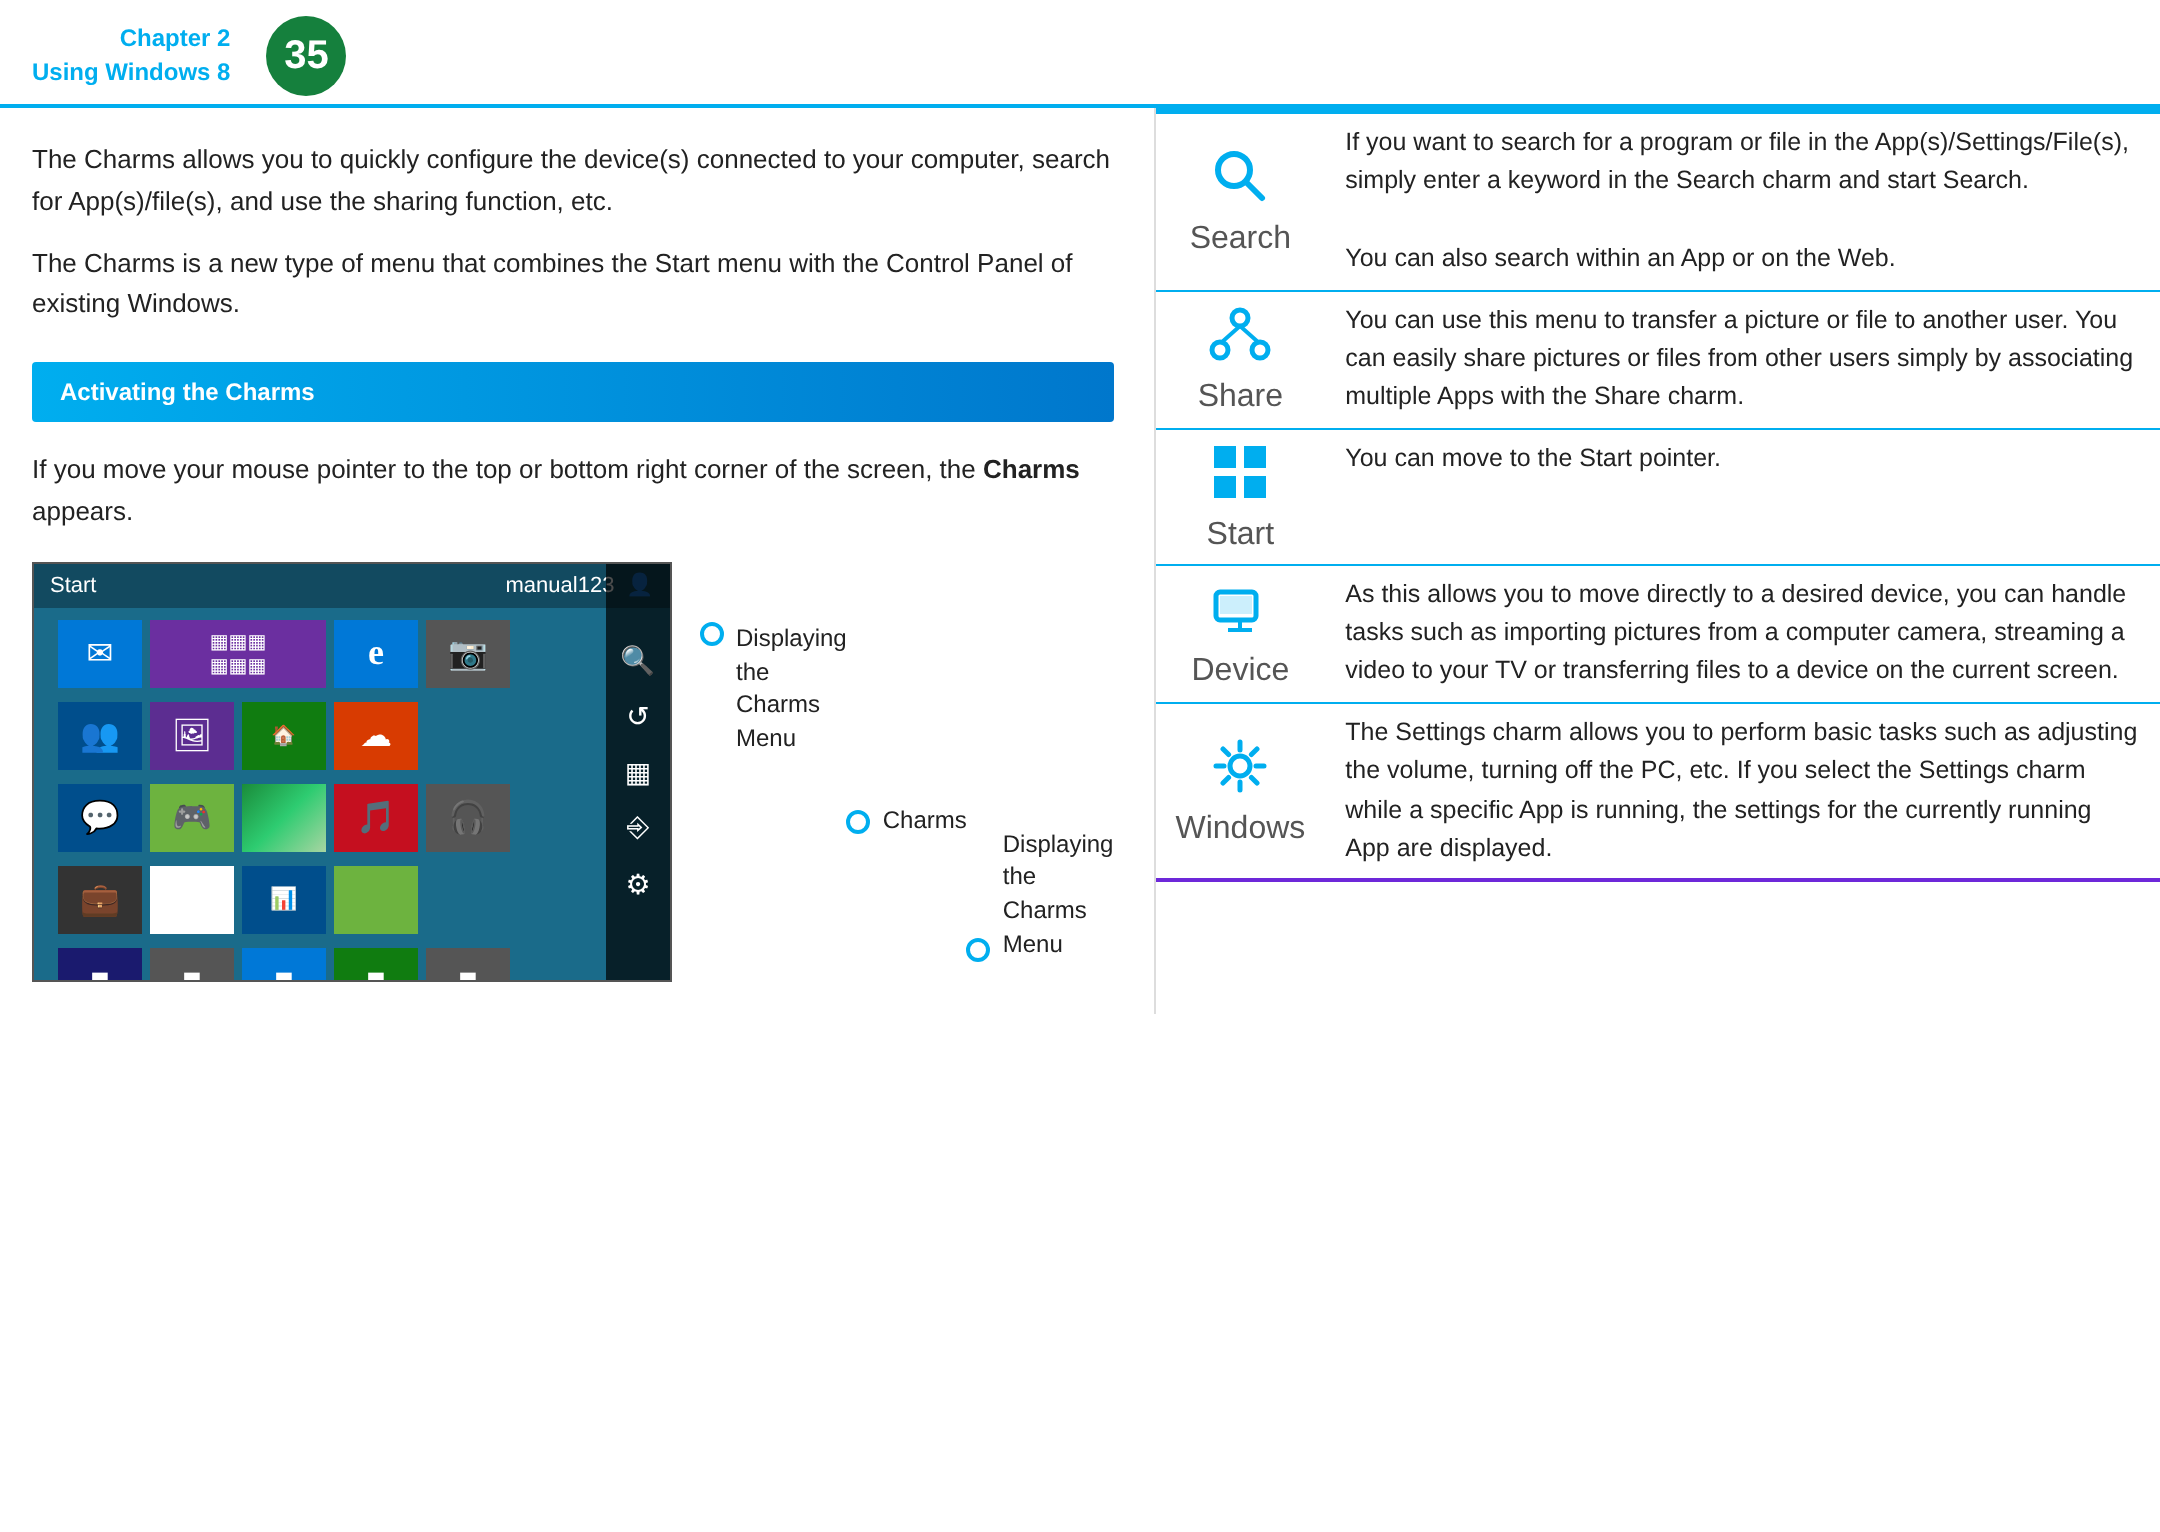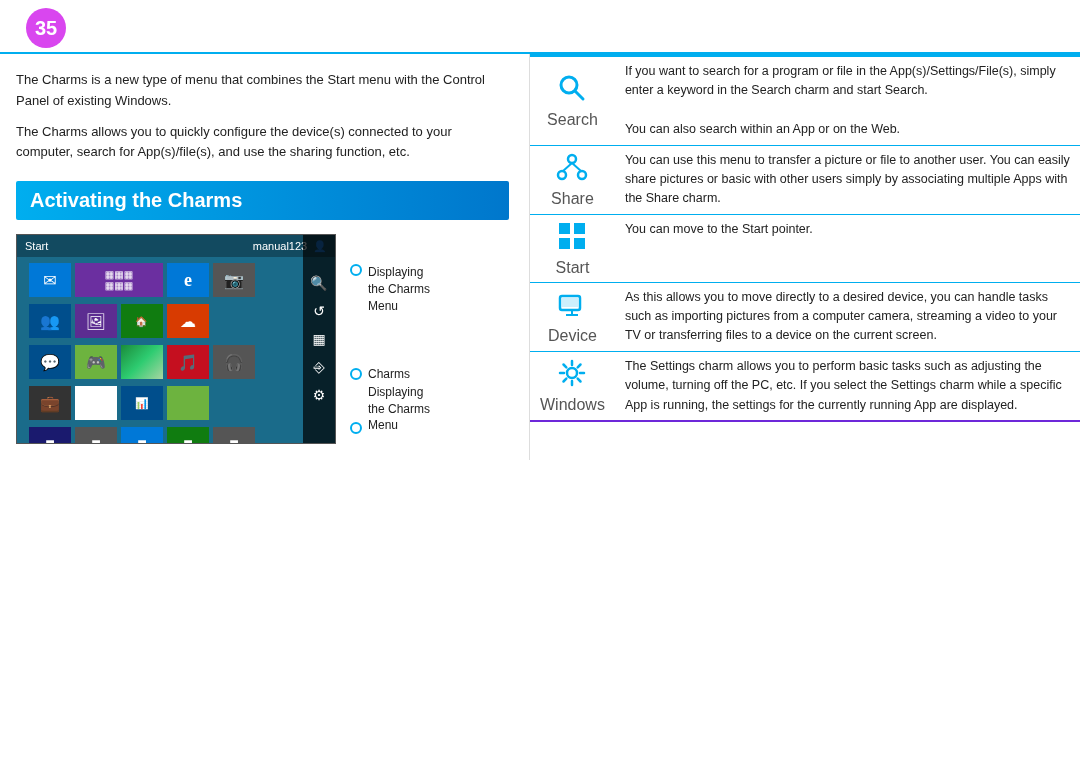--- a/index.html
+++ b/index.html
@@ -20,21 +20,21 @@
       border-bottom: 2px solid #00aeef;
       position: relative;
     }
     .header-title {
       font-size: 26px;
       font-weight: bold;
       color: #222;
       flex: 1;
     }
     .chapter-badge {
-      background: #d946ef;
+      background: #15803d;
       color: #fff;
       border-radius: 50%;
       width: 40px;
       height: 40px;
       display: flex;
       align-items: center;
       justify-content: center;
       font-size: 20px;
       font-weight: bold;
       margin-left: 10px;
@@ -71,21 +71,21 @@
     .intro-text {
       font-size: 13px;
       line-height: 1.6;
       color: #222;
       margin-bottom: 10px;
     }
 
     .section-heading {
       background: linear-gradient(to right, #00aeef, #0077cc);
       color: #fff;
-      font-size: 20px;
+      font-size: 12px;
       font-weight: bold;
       padding: 8px 14px;
       margin: 18px 0 14px 0;
       border-radius: 2px;
     }
 
     .activation-text {
       font-size: 13px;
       line-height: 1.6;
       color: #222;
@@ -154,21 +154,20 @@
       display: flex;
       align-items: center;
       justify-content: center;
       font-size: 14px;
     }
 
     
     .annotations {
       margin-left: 14px;
       display: flex;
-      flex-direction: column;
       justify-content: space-between;
       height: 210px;
       position: relative;
     }
 
     .annotation {
       font-size: 12px;
       color: #222;
       line-height: 1.4;
     }
@@ -261,31 +260,38 @@
       border-radius: 50%;
       border: 2px solid #00aeef;
       background: #fff;
       flex-shrink: 0;
     }
   </style>
 </head>
 <body>
 
 <div class="header">
+  <span class="chapter-info">
+    <span>Chapter 2</span><br>
+    <span>Using Windows 8</span>
+  </span>
   <span class="chapter-badge">35</span>
 </div>
 
 <div class="main">
 
   <div class="left-col">
+    <p class="intro-text">The Charms allows you to quickly configure the device(s) connected to your computer, search for App(s)/file(s), and use the sharing function, etc.</p>
     <p class="intro-text">The Charms is a new type of menu that combines the Start menu with the Control Panel of existing Windows.</p>
-    <p class="intro-text">The Charms allows you to quickly configure the device(s) connected to your computer, search for App(s)/file(s), and use the sharing function, etc.</p>
 
     <div class="section-heading">Activating the Charms</div>
 
+    <p class="activation-text">
+      <span>If you move your mouse pointer to the top or bottom right corner of the screen, the </span><b>Charms</b><span> appears.</span>
+    </p>
 
     <div class="screenshot-area">
 
       <div class="win8-screen">
         <div class="win8-topbar">
           <span>Start</span>
           <span>
             <span>manual123</span>
             &nbsp;👤
           </span>
@@ -382,21 +388,21 @@
     <td class="icon-cell">
       <svg width="32" height="32" viewBox="0 0 32 32" fill="none">
                 <circle cx="16" cy="8" r="4" stroke="#00aeef" stroke-width="2.5" fill="none"></circle>
                 <circle cx="6" cy="24" r="4" stroke="#00aeef" stroke-width="2.5" fill="none"></circle>
                 <circle cx="26" cy="24" r="4" stroke="#00aeef" stroke-width="2.5" fill="none"></circle>
                 <line x1="16" y1="12" x2="7" y2="20" stroke="#00aeef" stroke-width="2"></line>
                 <line x1="16" y1="12" x2="25" y2="20" stroke="#00aeef" stroke-width="2"></line>
               </svg>
       <span class="charm-name">Share</span>
     </td>
-    <td class="text-cell">You can use this menu to transfer a picture or file to another user. You can easily share pictures or basic with other users simply by associating multiple Apps with the Share charm.</td>
+    <td class="text-cell">You can use this menu to transfer a picture or file to another user. You can easily share pictures or files from other users simply by associating multiple Apps with the Share charm.</td>
   </tr>
           <tr>
     <td class="icon-cell">
       <svg width="32" height="32" viewBox="0 0 32 32">
                 <rect x="3" y="3" width="11" height="11" fill="#00aeef"></rect>
                 <rect x="18" y="3" width="11" height="11" fill="#00aeef"></rect>
                 <rect x="3" y="18" width="11" height="11" fill="#00aeef"></rect>
                 <rect x="18" y="18" width="11" height="11" fill="#00aeef"></rect>
               </svg>
       <span class="charm-name">Start</span>

